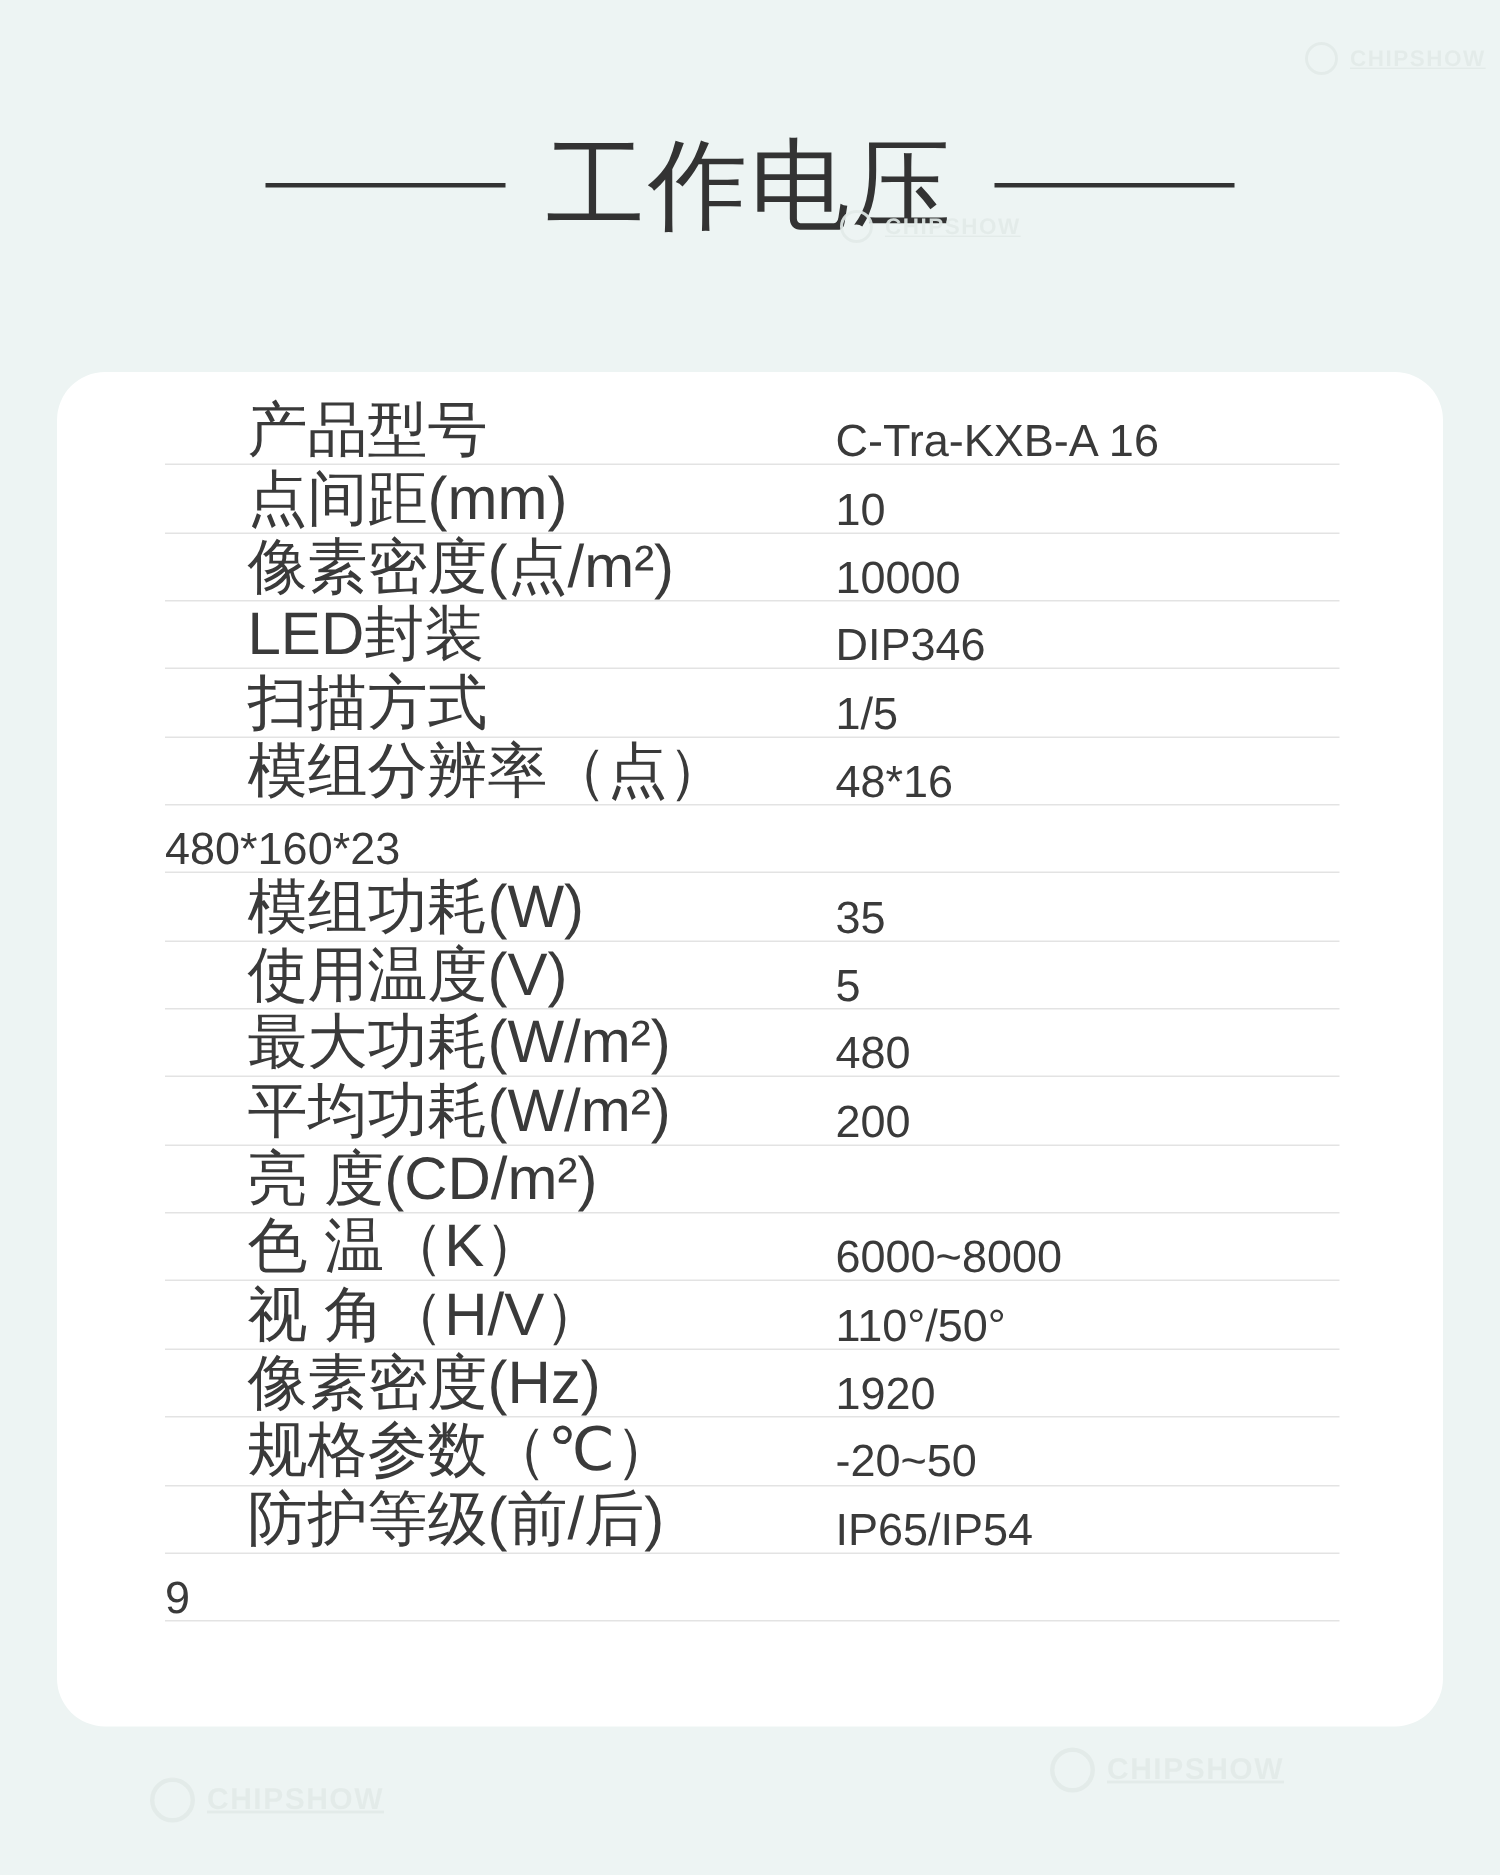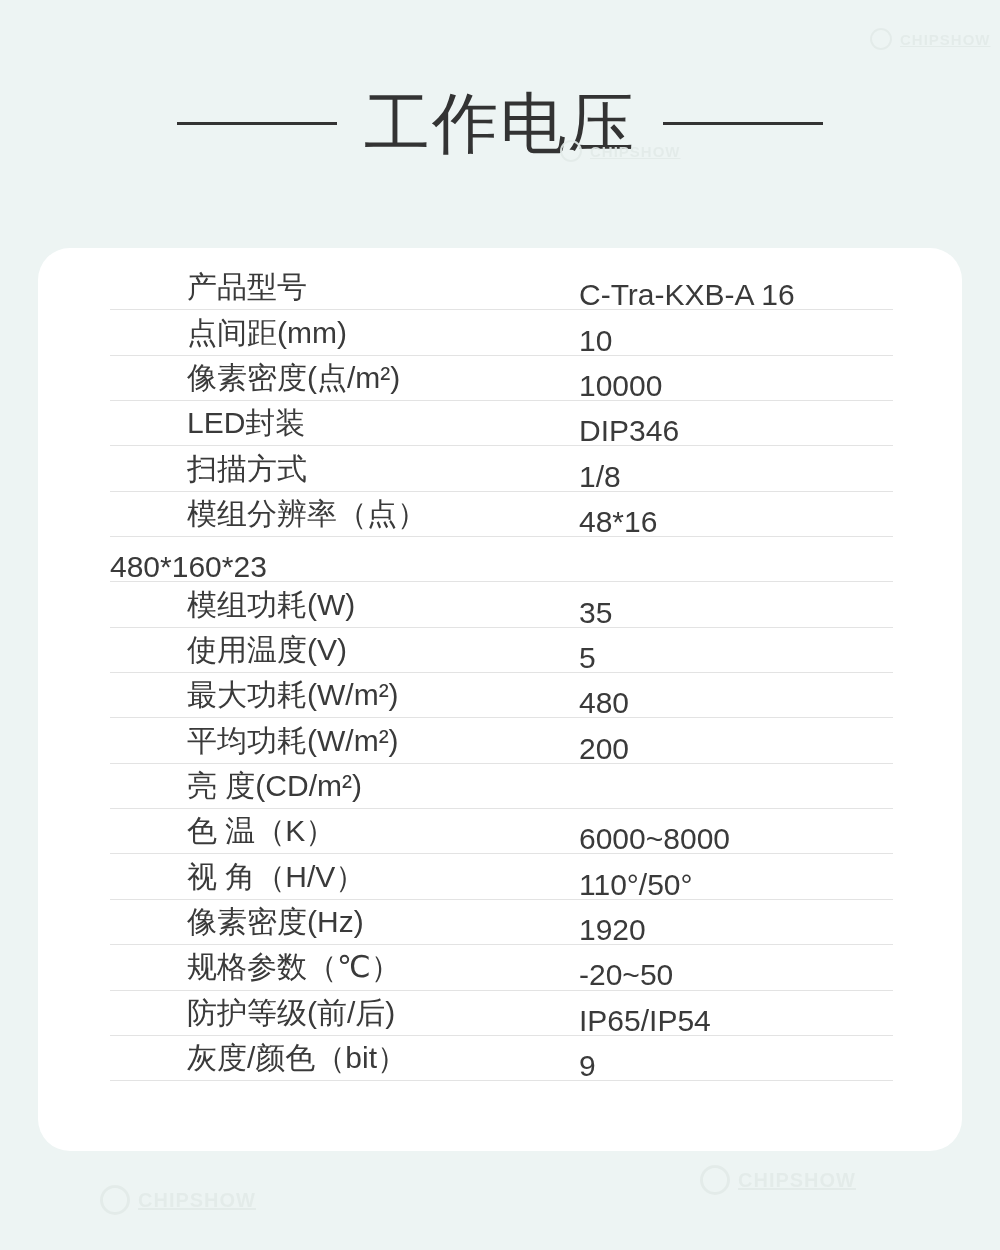--- a/index.html
+++ b/index.html
@@ -55,22 +55,22 @@
     width:783px;
   }
   .row{
     display:flex;
     align-items:center;
     height:45.35px;
     border-bottom:1px solid var(--divider);
   }
   .label{
     flex:0 0 392px;
-    margin-left:77px;
-    font-size:30px;
+    margin-left:55px;
+    font-size:40px;
     line-height:1;
     white-space:nowrap;
   }
   .value{
     flex:1;
     font-size:30px;
     line-height:1;
     white-space:nowrap;
     margin-top:16px;
   }
@@ -126,21 +126,21 @@
     <span class="value">10000</span>
   </div>
 
   <div class="row">
     <span class="label">LED封装</span>
     <span class="value">DIP346</span>
   </div>
 
   <div class="row">
     <span class="label">扫描方式</span>
-    <span class="value">1/8</span>
+    <span class="value">1/5</span>
   </div>
 
   <div class="row">
     <span class="label">模组分辨率（点）</span>
     <span class="value">48*16</span>
   </div>
 
   <div class="row">
     <span class="value">480*160*23</span>
   </div>
@@ -188,21 +188,20 @@
     <span class="label">规格参数（℃）</span>
     <span class="value">-20~50</span>
   </div>
 
   <div class="row">
     <span class="label">防护等级(前/后)</span>
     <span class="value">IP65/IP54</span>
   </div>
 
   <div class="row">
-    <span class="label">灰度/颜色（bit）</span>
     <span class="value">9</span>
   </div>
 </div>
 </div>
 
 <div class="wm small" style="left:560px;top:140px;">
   <span class="wm-circle"></span>
   <span class="wm-text">CHIPSHOW</span>
 </div>
 <div class="wm" style="left:100px;top:1185px;">

